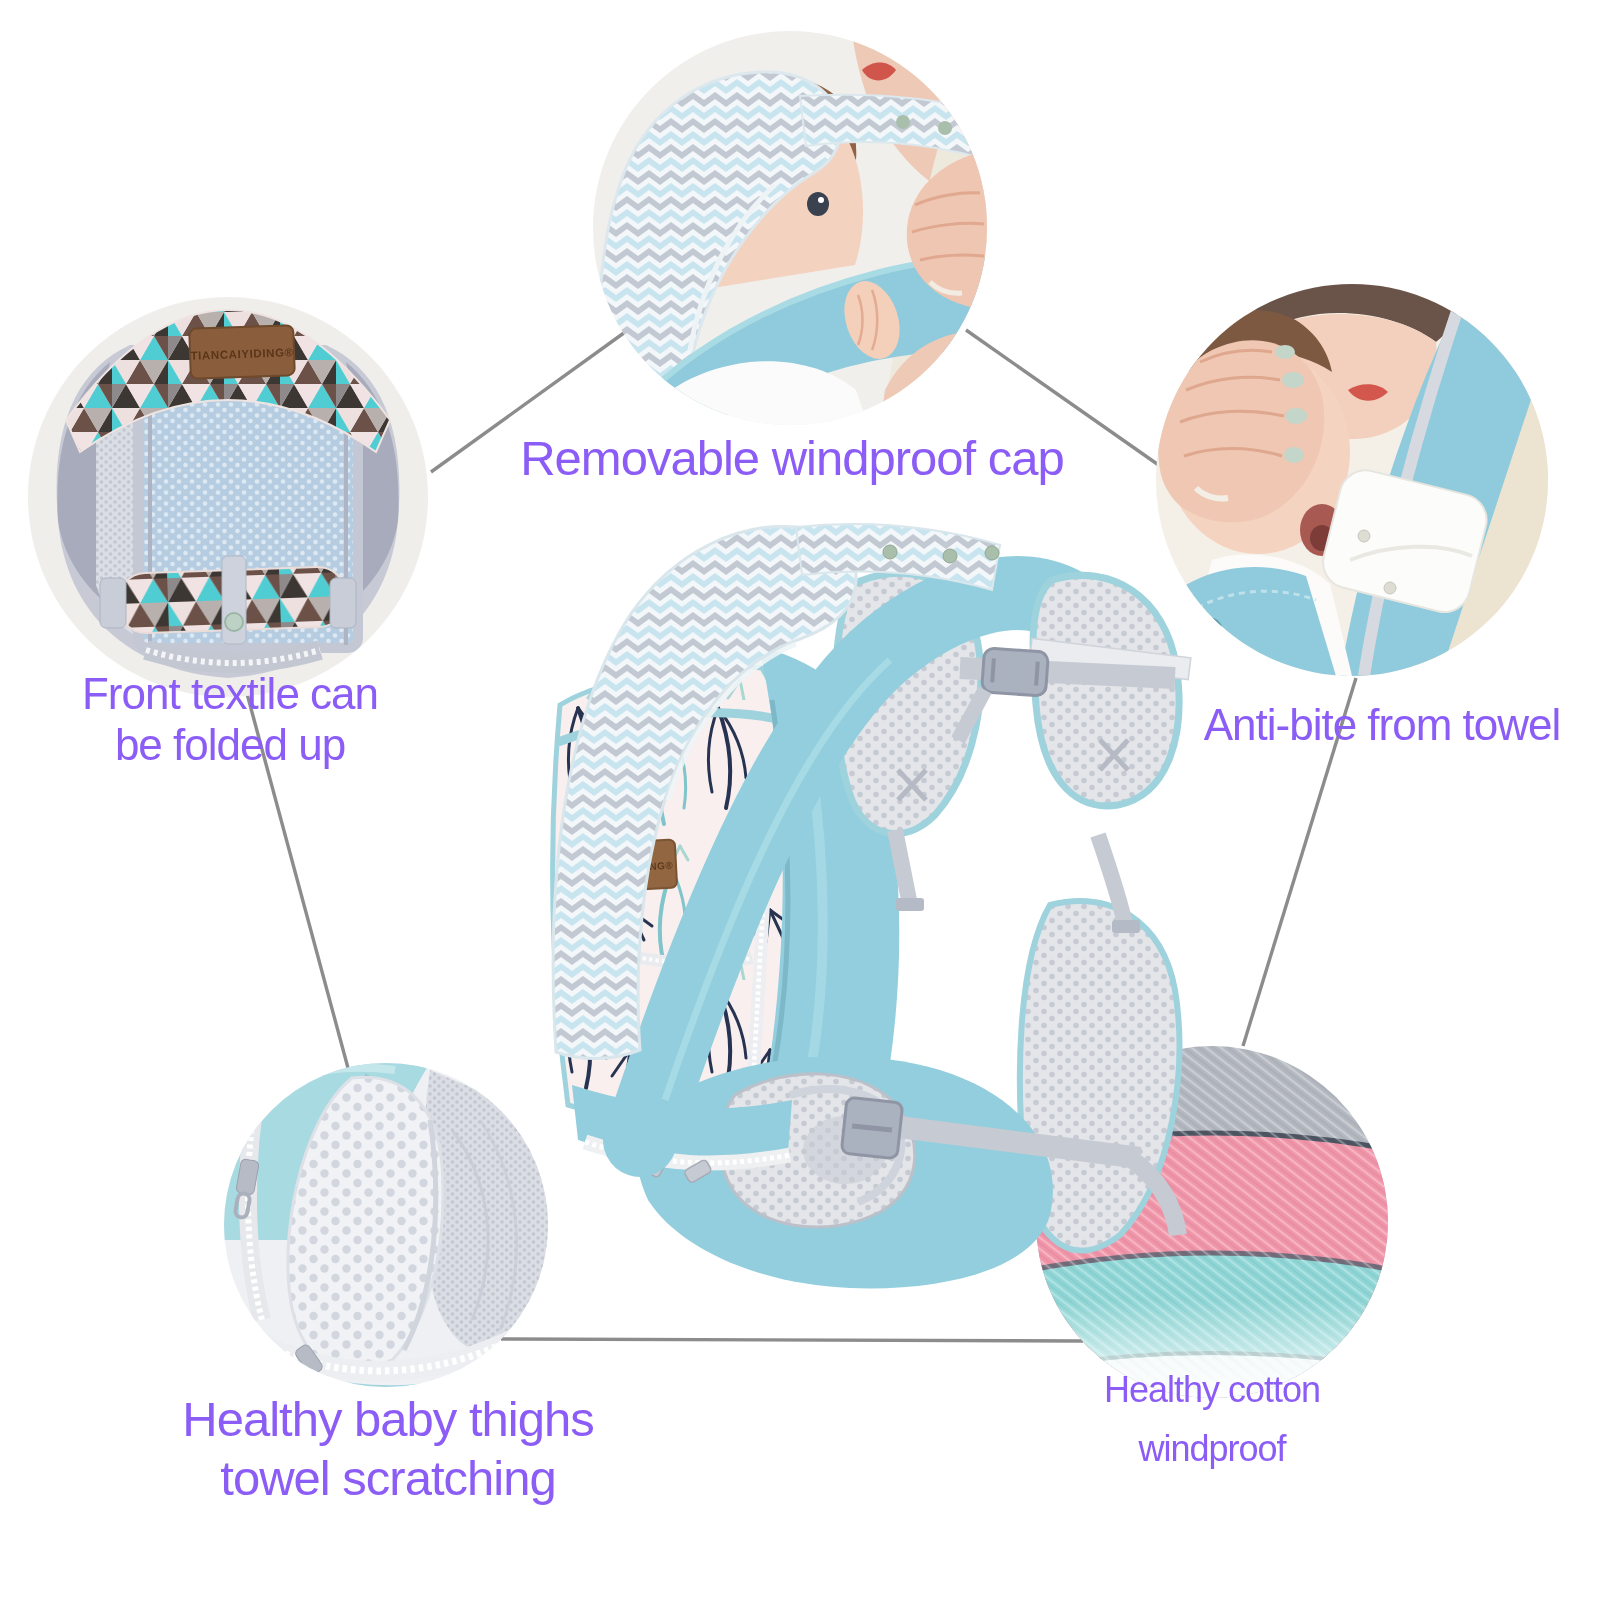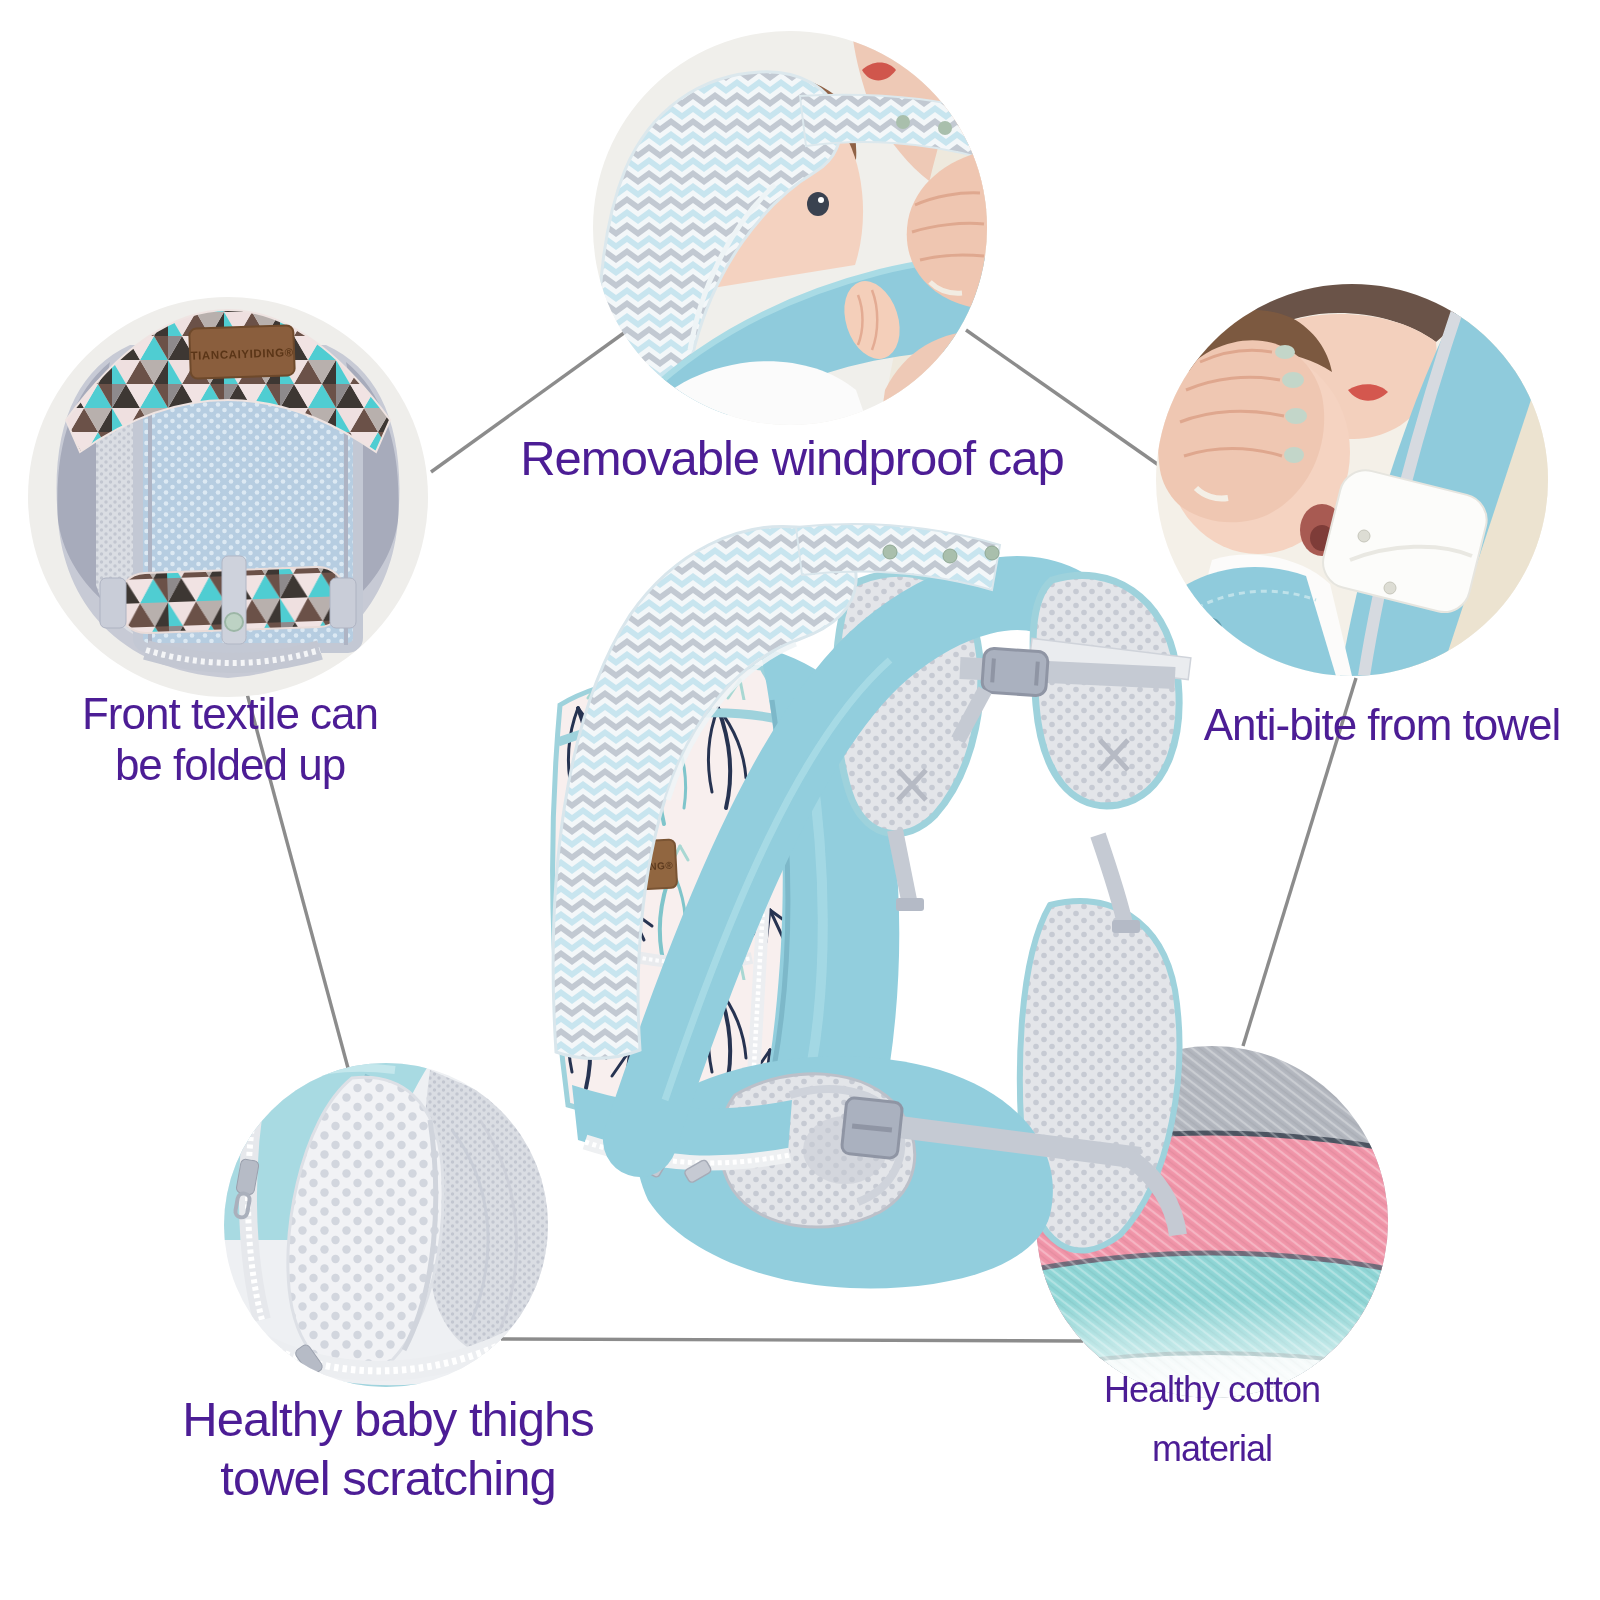--- a/index.html
+++ b/index.html
@@ -4,25 +4,25 @@
 <title>Baby Carrier Feature Infographic</title>
 <style>
   html,body { margin:0; padding:0; background:#ffffff; }
   .stage {
     position:relative; width:1600px; height:1600px; background:#ffffff;
     overflow:hidden; font-family:"Liberation Sans", sans-serif;
   }
   svg.scene { position:absolute; left:0; top:0; width:1600px; height:1600px; display:block; }
   .label {
     position:absolute; transform:translateX(-50%);
-    text-align:center; color:#4c1d95; white-space:nowrap; letter-spacing:-1px;
+    text-align:center; color:#8b5cf6; white-space:nowrap; letter-spacing:-1px;
   }
   .label span { display:block; }
   .label-top   { left:792px;  top:430px;  font-size:49px; }
-  .label-left  { left:230px;  top:688px;  font-size:44px; line-height:51px; }
+  .label-left  { left:230px;  top:668px;  font-size:44px; line-height:51px; }
   .label-right { left:1382px; top:700px;  font-size:44px; }
   .label-bl    { left:388px;  top:1390px; font-size:49px; line-height:59px; }
   .label-br    { left:1212px; top:1360px; font-size:36px; line-height:59px; }
   .patch-text { font-weight:bold; letter-spacing:0.6px; }
 </style>
 </head>
 <body>
 
 <div class="stage">
 
@@ -356,16 +356,16 @@
 </div>
 <div class="label label-right">
   <span>Anti-bite from towel</span>
 </div>
 <div class="label label-bl">
   <span>Healthy baby thighs</span>
   <span>towel scratching</span>
 </div>
 <div class="label label-br">
   <span>Healthy cotton</span>
-  <span>material</span>
+  <span>windproof</span>
 </div>
 
 </div>
 
 </body></html>

